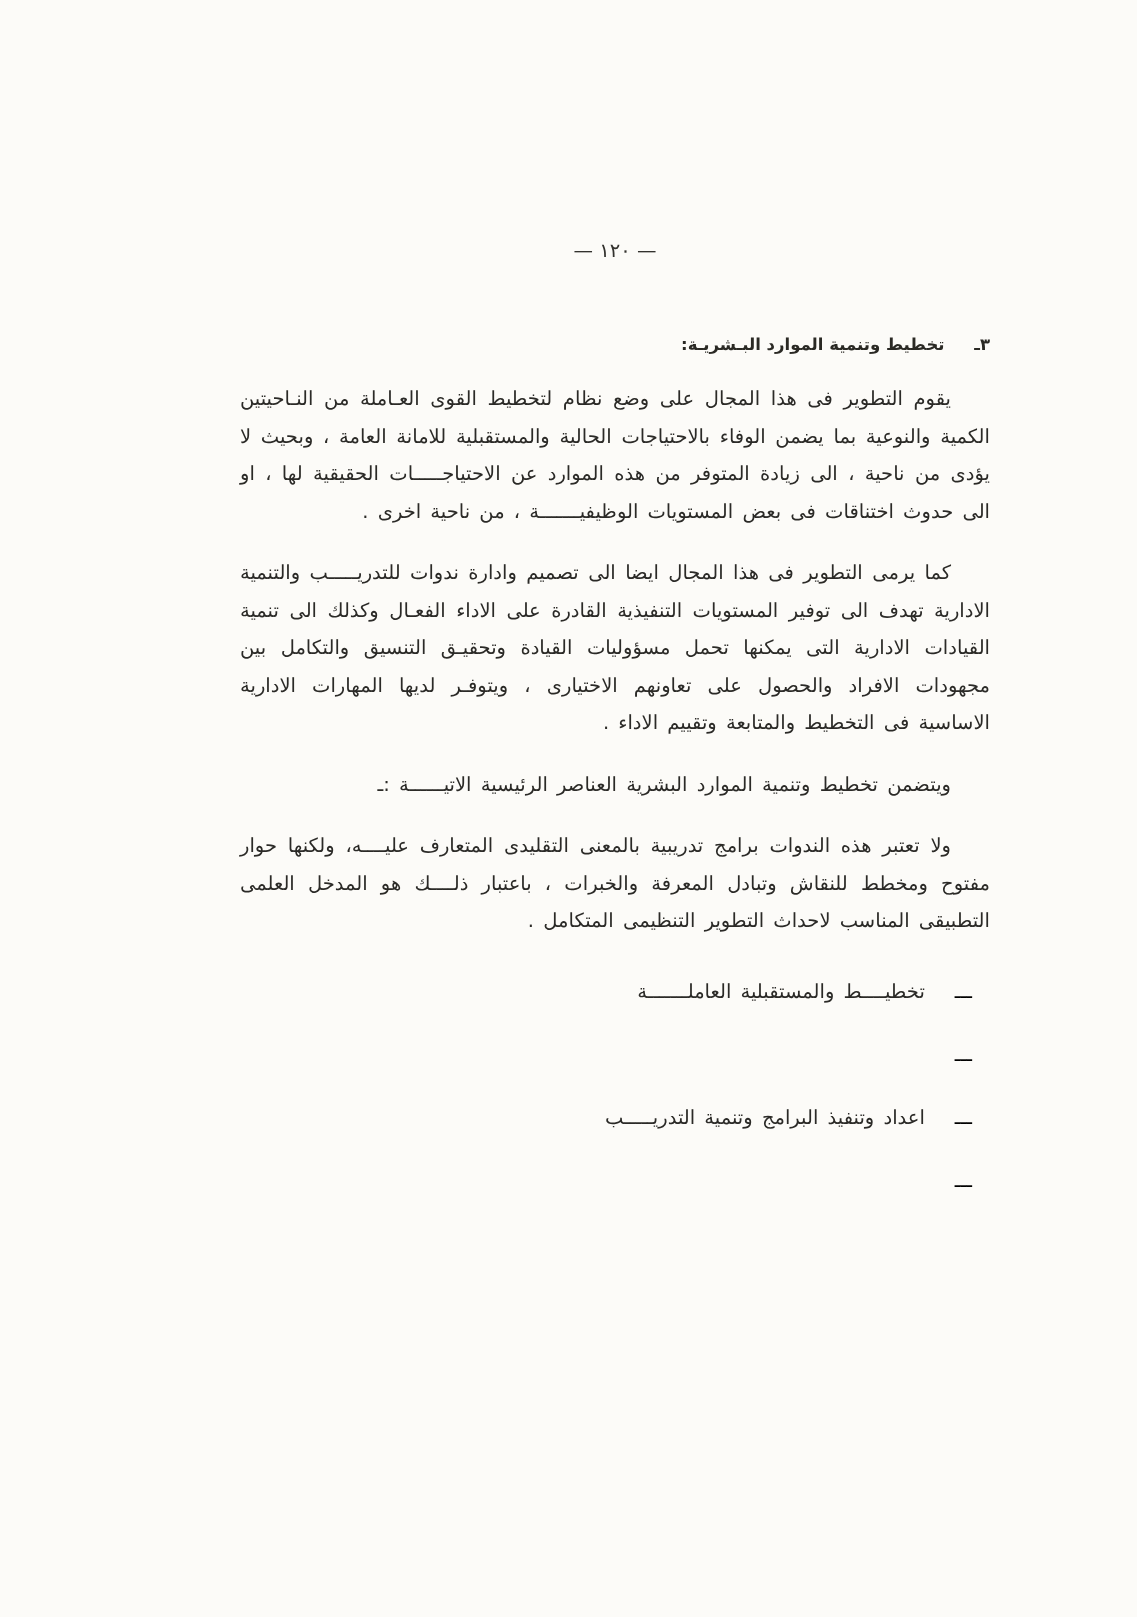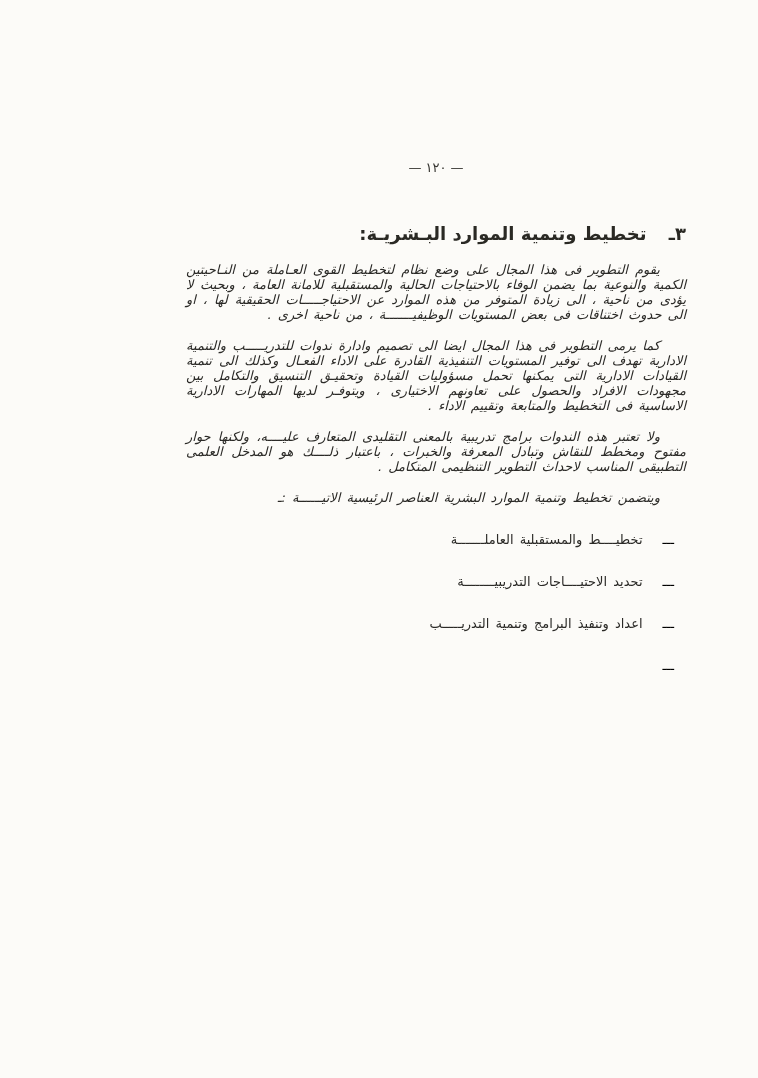--- a/index.html
+++ b/index.html
@@ -10,49 +10,48 @@
   .page {
     position: relative;
     width: 758px;
     height: 1078px;
     background: #fcfbf8;
     overflow: hidden;
     direction: rtl;
     font-family: "DejaVu Sans", "Liberation Sans", sans-serif;
     color: #2b2a27;
     box-sizing: border-box;
-    padding: 160px 72px 0 140px;
+    padding: 160px 98px 0 140px;
   }
   .content {
     width: 500px;
   }
   .page-number {
     text-align: center;
     font-size: 13px;
     letter-spacing: 2px;
     margin-bottom: 48px;
     color: #33322e;
   }
   .heading {
-    font-size: 18px;
+    font-size: 11px;
     font-weight: bold;
     margin-bottom: 18px;
     color: #2a2924;
   }
   .heading .section-number {
     margin-left: 16px;
   }
   p.para {
     font-size: 13px;
-    line-height: 15px;
+    line-height: 25px;
     text-align: justify;
     text-align-last: right;
     margin: 0 0 16px 0;
     word-spacing: 2px;
-    font-style: italic;
   }
   p.para.indent {
     text-indent: 26px;
   }
   p.para.intro {
     margin-top: 14px;
     text-indent: 26px;
     text-align: right;
   }
   .list {
@@ -84,34 +83,33 @@
 
     <div class="heading">
       <span class="section-number">٣ـ</span>
       <span>تخطيط وتنمية الموارد البـشريـة:</span>
     </div>
 
     <p class="para indent">يقوم التطوير فى هذا المجال على وضع نظام لتخطيط القوى العـاملة من النـاحيتين الكمية والنوعية بما يضمن الوفاء بالاحتياجات الحالية والمستقبلية للامانة العامة ، وبحيث لا يؤدى من ناحية ، الى زيادة المتوفر من هذه الموارد عن الاحتياجـــــات الحقيقية لها ، او الى حدوث اختناقات فى بعض المستويات الوظيفيـــــــة ، من ناحية اخرى .</p>
 
     <p class="para indent">كما يرمى التطوير فى هذا المجال ايضا الى تصميم وادارة ندوات للتدريـــــب والتنمية الادارية تهدف الى توفير المستويات التنفيذية القادرة على الاداء الفعـال وكذلك الى تنمية القيادات الادارية التى يمكنها تحمل مسؤوليات القيادة وتحقيـق التنسيق والتكامل بين مجهودات الافراد والحصول على تعاونهم الاختيارى ، ويتوفـر لديها المهارات الادارية الاساسية فى التخطيط والمتابعة وتقييم الاداء .</p>
 
+    <p class="para intro">ويتضمن تخطيط وتنمية الموارد البشرية العناصر الرئيسية الاتيــــــة :ـ</p>
+
     <p class="para indent">ولا تعتبر هذه الندوات برامج تدريبية بالمعنى التقليدى المتعارف عليــــه، ولكنها حوار مفتوح ومخطط للنقاش وتبادل المعرفة والخبرات ، باعتبار ذلــــك هو المدخل العلمى التطبيقى المناسب لاحداث التطوير التنظيمى المتكامل .</p>
-
-    <p class="para intro">ويتضمن تخطيط وتنمية الموارد البشرية العناصر الرئيسية الاتيــــــة :ـ</p>
 
     <div class="list">
 
       <div class="list-item">
         <span class="dash">ـــ</span>
         <span>تخطيــــط والمستقبلية العاملـــــــة</span>
       </div>
 
       <div class="list-item">
         <span class="dash">ـــ</span>
-        <span>تحديد الاحتيــــاجات التدريبيــــــــة</span>
       </div>
 
       <div class="list-item">
         <span class="dash">ـــ</span>
         <span>اعداد وتنفيذ البرامج وتنمية التدريـــــب</span>
       </div>
 
       <div class="list-item">
         <span class="dash">ـــ</span>
       </div>

